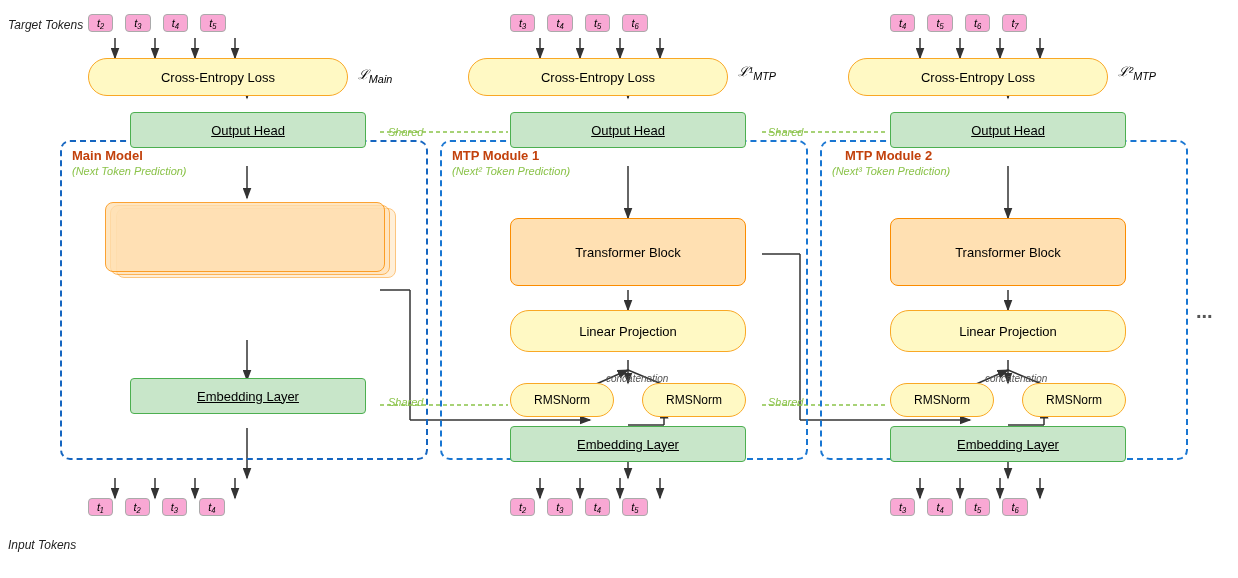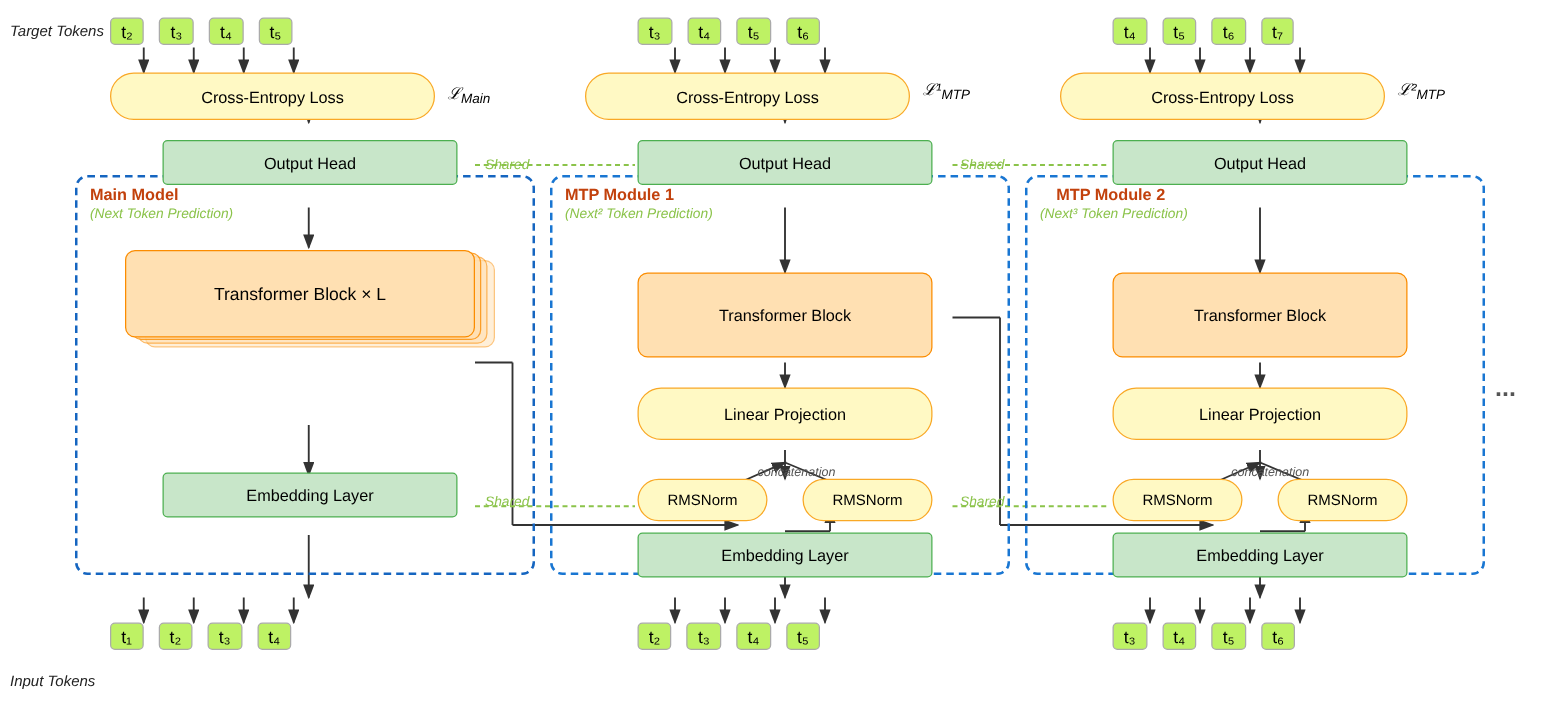--- a/index.html
+++ b/index.html
@@ -14,37 +14,39 @@
     .diagram {
       width: 1238px;
       height: 578px;
       position: relative;
     }
     
     .token-box {
       display: inline-flex;
       align-items: center;
       justify-content: center;
-      background: #bef264;
+      background: #f9a8d4;
       border: 1px solid #aaa;
       border-radius: 4px;
       padding: 2px 8px;
-      font-size: 14px;
+      font-size: 11px;
+      font-style: italic;
     }
     
     .green-box {
       background: #c8e6c9;
       border: 1.5px solid #4caf50;
       border-radius: 4px;
       display: flex;
       align-items: center;
       justify-content: center;
       font-size: 13px;
       font-weight: 500;
       text-align: center;
+      text-decoration: underline;
     }
     
     .yellow-box {
       background: #fff9c4;
       border: 1.5px solid #f9a825;
       border-radius: 19px;
       display: flex;
       align-items: center;
       justify-content: center;
       font-size: 13px;
@@ -252,21 +254,20 @@
   <div class="loss-label" style="left:358px;top:65px;">ℒ<sub>Main</sub></div>
 
   <div class="green-box" style="position:absolute;left:130px;top:112px;width:236px;height:36px;">Output Head</div>
 
   <div class="transformer-stack" style="left:100px;top:200px;width:296px;height:130px;">
 
     <div class="stack-layer" style="left:16px;top:8px;width:280px;height:70px;opacity:0.5;"></div>
     <div class="stack-layer" style="left:10px;top:5px;width:280px;height:70px;opacity:0.6;"></div>
     <div class="stack-layer" style="left:5px;top:2px;width:280px;height:70px;opacity:0.8;"></div>
 
-    <div class="orange-box" style="position:absolute;left:0;top:0;width:280px;height:70px;font-size:14px;">Transformer Block × L</div>
   </div>
 
   <div class="green-box" style="position:absolute;left:130px;top:378px;width:236px;height:36px;">Embedding Layer</div>
 
   <div style="position:absolute;left:88px;top:498px;display:flex;gap:12px;">
     <div class="token-box">t₁</div>
     <div class="token-box">t₂</div>
     <div class="token-box">t₃</div>
     <div class="token-box">t₄</div>
   </div>

